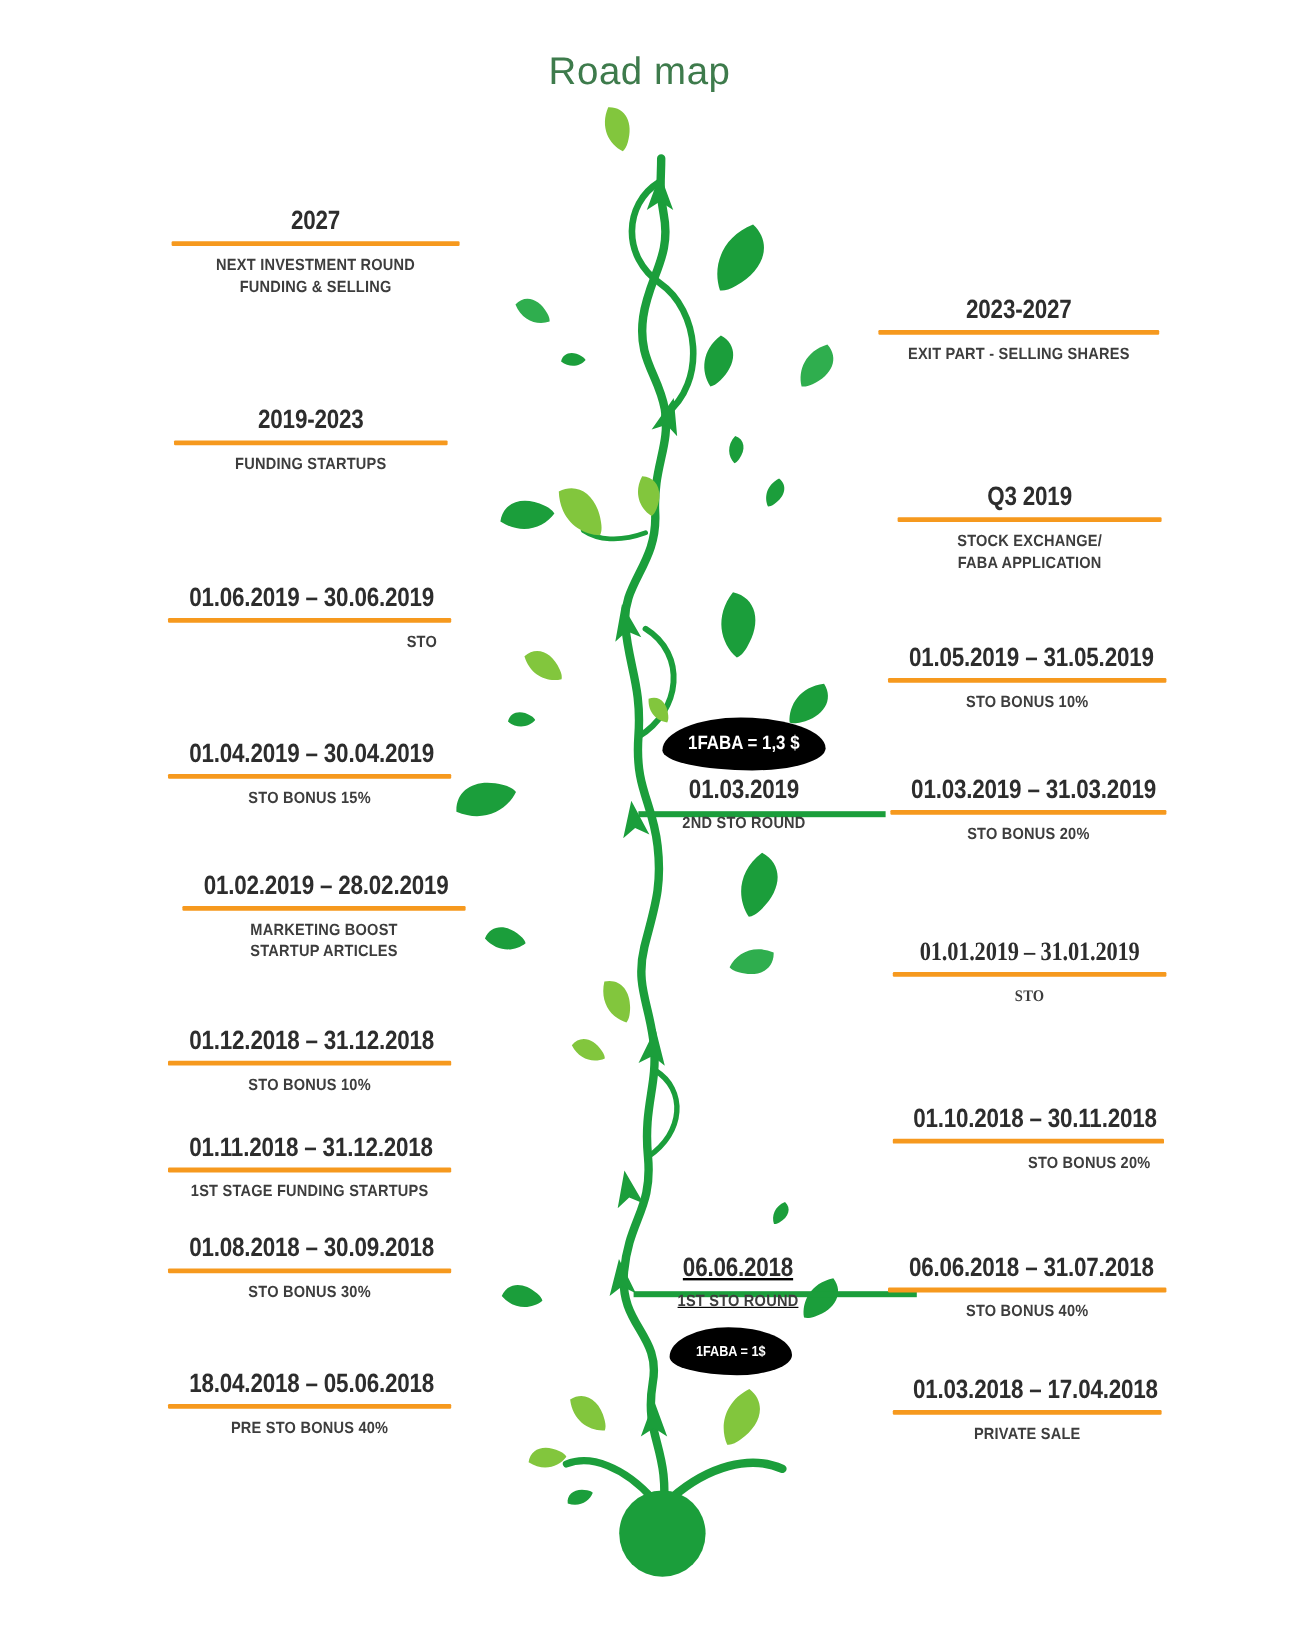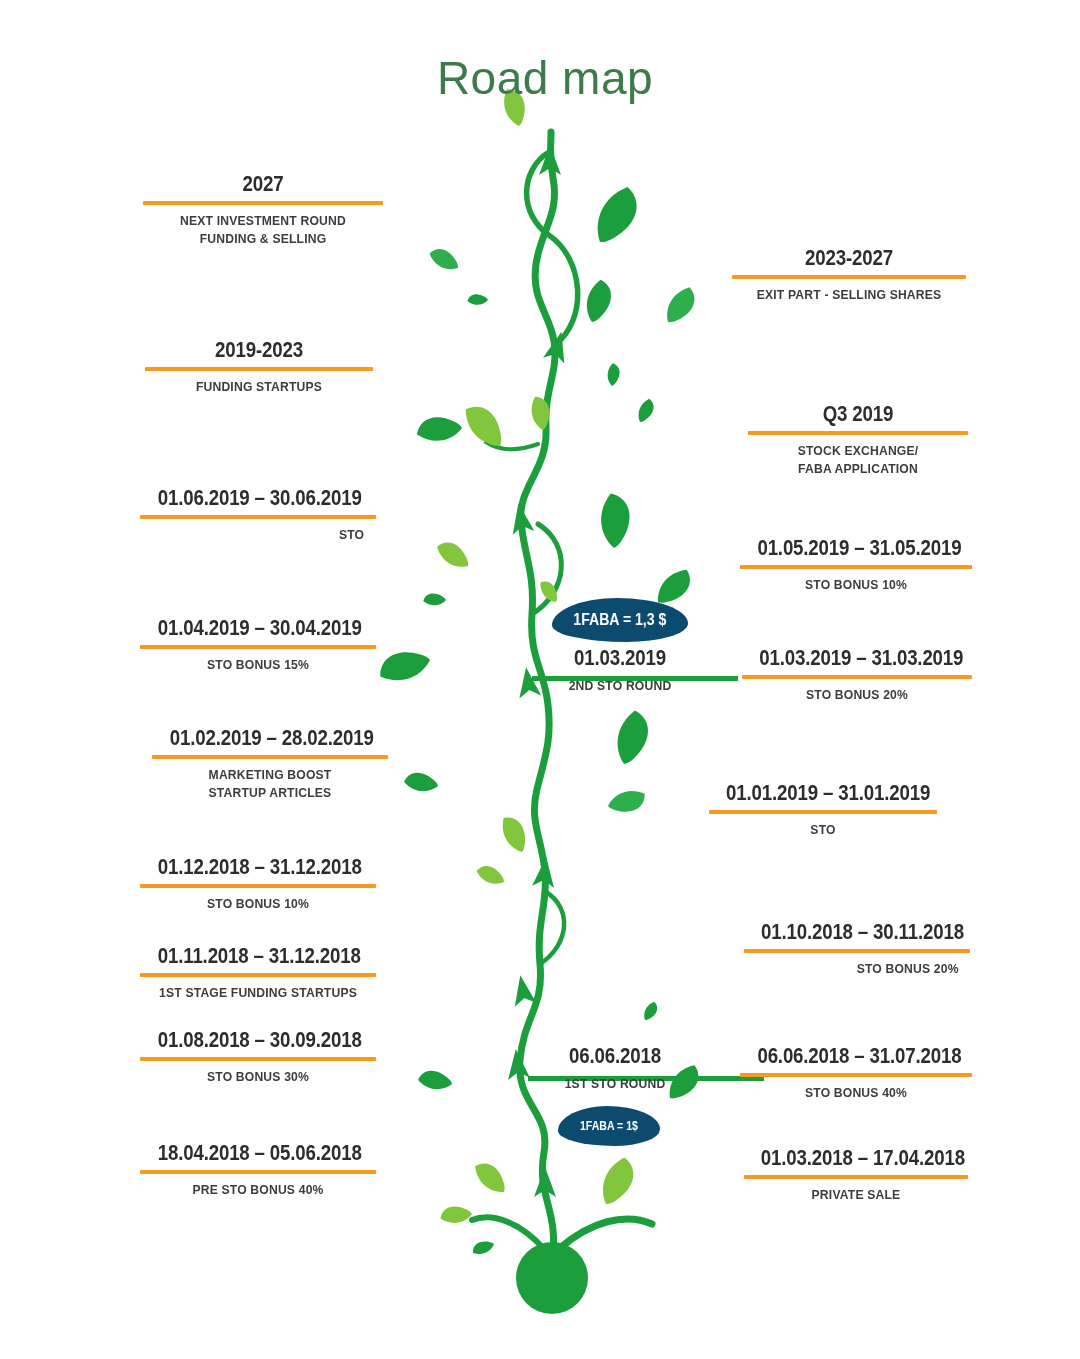--- a/index.html
+++ b/index.html
@@ -1,22 +1,22 @@
 <!DOCTYPE html>
 <html><head>
 <meta charset="utf-8">
 <style>
   html,body{margin:0;padding:0;}
   body{
     width:1080px;height:1359px;position:relative;overflow:hidden;
     background:#ffffff;font-family:"Liberation Sans",sans-serif;
   }
   .page-title{
-    position:absolute;top:20px;left:12px;width:1066px;text-align:center;
-    font-size:46px;font-weight:400;color:#3e7b4c;letter-spacing:.5px;
+    position:absolute;top:20px;left:0;width:1066px;text-align:center;
+    font-size:32px;font-weight:400;color:#3e7b4c;letter-spacing:.5px;
   }
   svg.vine{position:absolute;left:0;top:0;z-index:0;}
   .ms{position:absolute;text-align:center;z-index:2;}
   .ms .period{
     display:block;font-size:22px;font-weight:700;color:#2d2d2d;
     line-height:1.1;white-space:nowrap;transform:scaleX(.85);transform-origin:50% 50%;
     letter-spacing:-0.2px;
   }
   .ms .rule{height:4px;background:#f6991e;margin-top:5px;border-radius:1px;}
   .ms .desc{
@@ -32,34 +32,34 @@
   .pos-l4{left:152px;top:726px;width:236px;text-align:center;}
   .pos-l5{left:140px;top:855px;width:236px;}
   .pos-l6{left:140px;top:944px;width:236px;}
   .pos-l7{left:140px;top:1028px;width:236px;}
   .pos-l8{left:140px;top:1141px;width:236px;}
   
   .pos-r0{left:732px;top:246px;width:234px;}
   .pos-r1{left:748px;top:402px;width:220px;}
   .pos-r2{left:740px;top:536px;width:232px;}
   .pos-r3{left:742px;top:646px;width:230px;}
-  .pos-r4{left:709px;top:781px;width:228px;}
+  .pos-r4{left:744px;top:781px;width:228px;font-family:Liberation Serif, serif;}
   .pos-r5{left:744px;top:920px;width:226px;text-align:right;}
   .pos-r6{left:740px;top:1044px;width:232px;}
   .pos-r7{left:744px;top:1146px;width:224px;}
   
   .pos-c0{left:520px;top:646px;width:200px;}
-  .pos-c1{left:515px;top:1044px;width:200px;}
+  .pos-c1{left:515px;top:1044px;width:200px;text-decoration:underline;}
   .gline{position:absolute;height:5px;background:#1b9e3b;z-index:1;}
   .gline0{left:532px;top:676px;width:206px;}
   .gline1{left:528px;top:1076px;width:236px;}
   
   .badge{
     position:absolute;z-index:3;display:flex;align-items:center;justify-content:center;
-    background:#0c4a6e;color:#ffffff;font-weight:700;
+    background:#000000;color:#ffffff;font-weight:700;
     border-radius:48% 52% 45% 55% / 62% 58% 42% 38%;
   }
   .badge span{transform:scaleX(.88);white-space:nowrap;}
   .badge0{left:552px;top:598px;width:136px;height:44px;font-size:16px;}
   .badge1{left:558px;top:1106px;width:102px;height:40px;font-size:12px;}
 </style>
 </head>
 <body>
 
 <svg class="vine" width="1080" height="1359" viewBox="0 0 1080 1359" aria-hidden="true">

